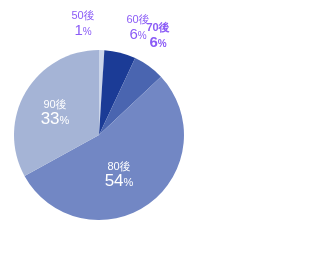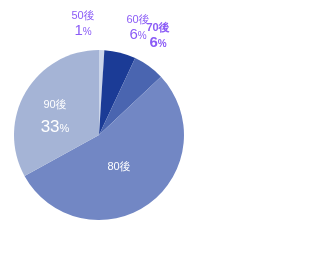--- a/index.html
+++ b/index.html
@@ -56,21 +56,21 @@
     white-space: nowrap;
     color: #ffffff;
   }
   .inside-label .lbl-name {
     display: block;
     font-size: 11px;
   }
   .inside-label .lbl-val {
     display: block;
     font-size: 17px;
-    margin-top: 8px;
+    margin-top: 0;
   }
   .inside-label .pct {
     font-size: 11px;
   }
 
   
   #label-50 { left: 62px; top: 10px; width: 42px; }
   #label-60 { left: 120px; top: 14px; width: 36px; }
   #label-70 { left: 139px; top: 22px; width: 38px; font-weight: bold; }
   #label-90 { left: 26px; top: 99px; width: 58px; }
@@ -109,15 +109,16 @@
     <span class="lbl-val"><span>6</span><span class="pct">%</span></span>
   </div>
 
   <div class="inside-label" id="label-90">
     <span class="lbl-name">90後</span>
     <span class="lbl-val"><span>33</span><span class="pct">%</span></span>
   </div>
 
   <div class="inside-label" id="label-80">
     <span class="lbl-name">80後</span>
+    <span class="lbl-val"><span>54</span><span class="pct">%</span></span>
   </div>
 
 </div>
 
 </body></html>

